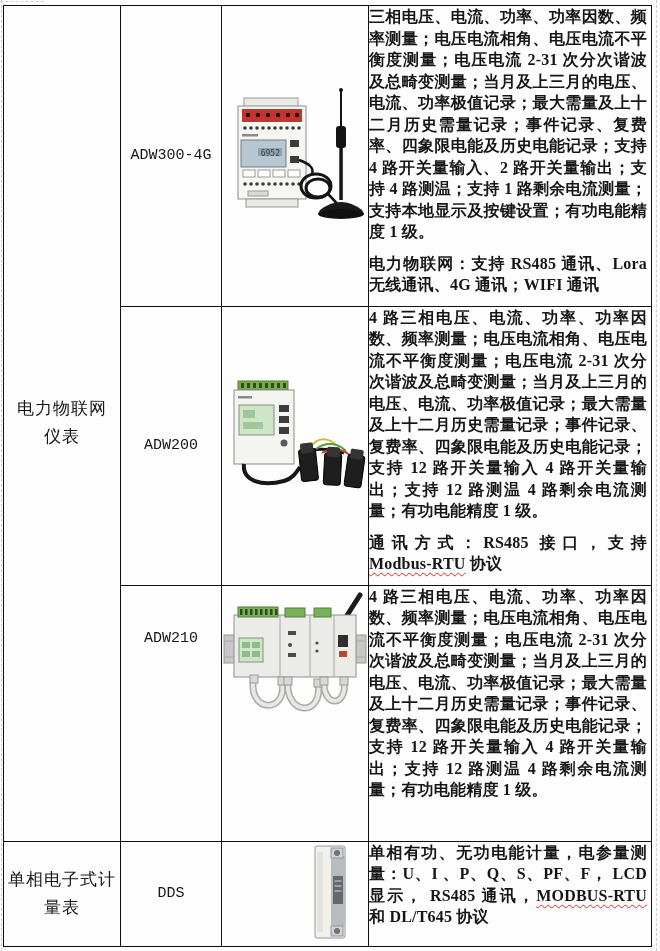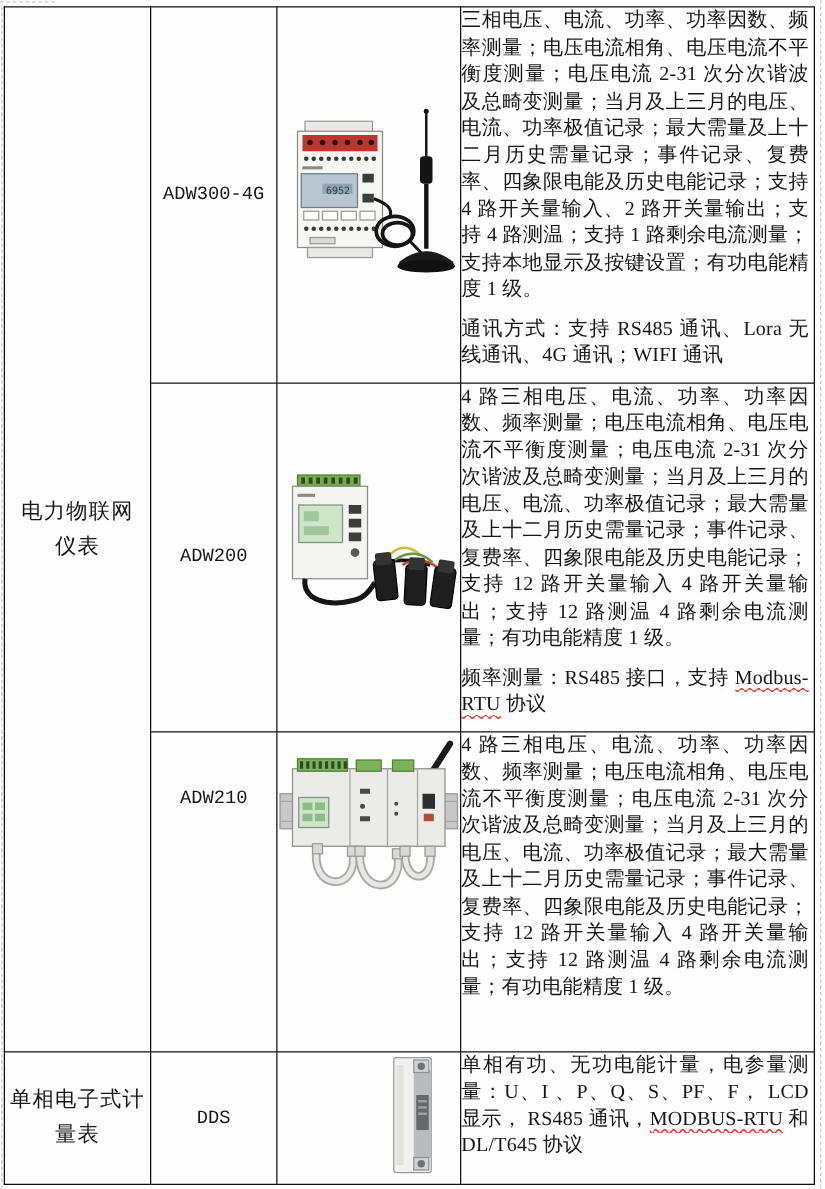--- a/index.html
+++ b/index.html
@@ -24,21 +24,21 @@
     font-family:"Liberation Mono","DejaVu Sans Mono",monospace; font-size:15px;
   }
   td.model-cell.top { vertical-align:top; padding-top:44px; }
 
   td.img-cell { text-align:right; vertical-align:middle; }
 
   td.desc-cell {
     vertical-align:top; padding:5px 5px 0 5px;
     font-size:16px; line-height:21.5px; text-align:justify; letter-spacing:0.2px;
   }
-  td.desc-cell p { margin:0 4px 10px 0; }
+  td.desc-cell p { margin:0 4px 10px 0;font-weight:bold; }
   .spell {
     text-decoration-line:underline; text-decoration-style:wavy;
     text-decoration-color:#e02b20; text-decoration-thickness:1px; text-underline-offset:3px;
   }
 </style>
 </head>
 <body>
 
 <div class="page">
   <div class="guide-v left"></div>
@@ -130,21 +130,21 @@
               <rect x="112" y="23" width="2" height="38" fill="#141414"></rect>
               <rect x="108" y="58" width="10" height="22" rx="3" fill="#141414"></rect>
               <rect x="111.3" y="80" width="3.5" height="52" fill="#141414"></rect>
               <path d="M92,142 q21,-16 42,0 l2,4 h-46 z" fill="#1b1b1b"></path>
               <ellipse cx="113" cy="146" rx="23" ry="5" fill="#111111"></ellipse>
             </g>
           </svg>
         </td>
         <td class="desc-cell">
             <p><span>三相电压、电流、功率、功率因数、频率测量；电压电流相角、电压电流不平衡度测量；电压电流 2-31 次分次谐波及总畸变测量；当月及上三月的电压、电流、功率极值记录；最大需量及上十二月历史需量记录；事件记录、复费率、四象限电能及历史电能记录；支持 4 路开关量输入、2 路开关量输出；支持 4 路测温；支持 1 路剩余电流测量；支持本地显示及按键设置；有功电能精度 1 级。</span></p>
-            <p><span>通讯方式：支持 RS485 通讯、Lora 无线通讯、4G 通讯；WIFI 通讯</span></p>
+            <p><span>电力物联网：支持 RS485 通讯、Lora 无线通讯、4G 通讯；WIFI 通讯</span></p>
           </td>
       </tr>
 
       <tr class="r2">
         <td class="model-cell">ADW200</td>
         <td class="img-cell">
           <svg width="142" height="150" viewBox="0 0 142 150">
             <g>
               <rect x="12" y="12" width="50" height="9" fill="#76ab50" stroke="#567f3a"></rect>
               <g fill="#2f4a20">
@@ -188,21 +188,21 @@
               </g>
               <g transform="rotate(8 128 102)">
                 <rect x="120" y="86" width="17" height="32" rx="3" fill="#1e1e1e" stroke="#000"></rect>
                 <rect x="122" y="80" width="13" height="10" rx="2" fill="#343434"></rect>
               </g>
             </g>
           </svg>
         </td>
         <td class="desc-cell">
             <p><span>4 路三相电压、电流、功率、功率因数、频率测量；电压电流相角、电压电流不平衡度测量；电压电流 2-31 次分次谐波及总畸变测量；当月及上三月的电压、电流、功率极值记录；最大需量及上十二月历史需量记录；事件记录、复费率、四象限电能及历史电能记录；支持 12 路开关量输入 4 路开关量输出；支持 12 路测温 4 路剩余电流测量；有功电能精度 1 级。</span></p>
-            <p><span>频率测量：RS485 接口，支持 </span><span class="spell">Modbus-RTU</span><span> 协议</span></p>
+            <p><span>通讯方式：RS485 接口，支持 </span><span class="spell">Modbus-RTU</span><span> 协议</span></p>
           </td>
       </tr>
 
       <tr class="r3">
         <td class="model-cell top">ADW210</td>
         <td class="img-cell">
           <svg width="146" height="200" viewBox="0 0 146 200" style="margin-top:-40px">
 
             <g>
               <rect x="2" y="44" width="142" height="28" fill="#c7c7c7" stroke="#989898"></rect>

